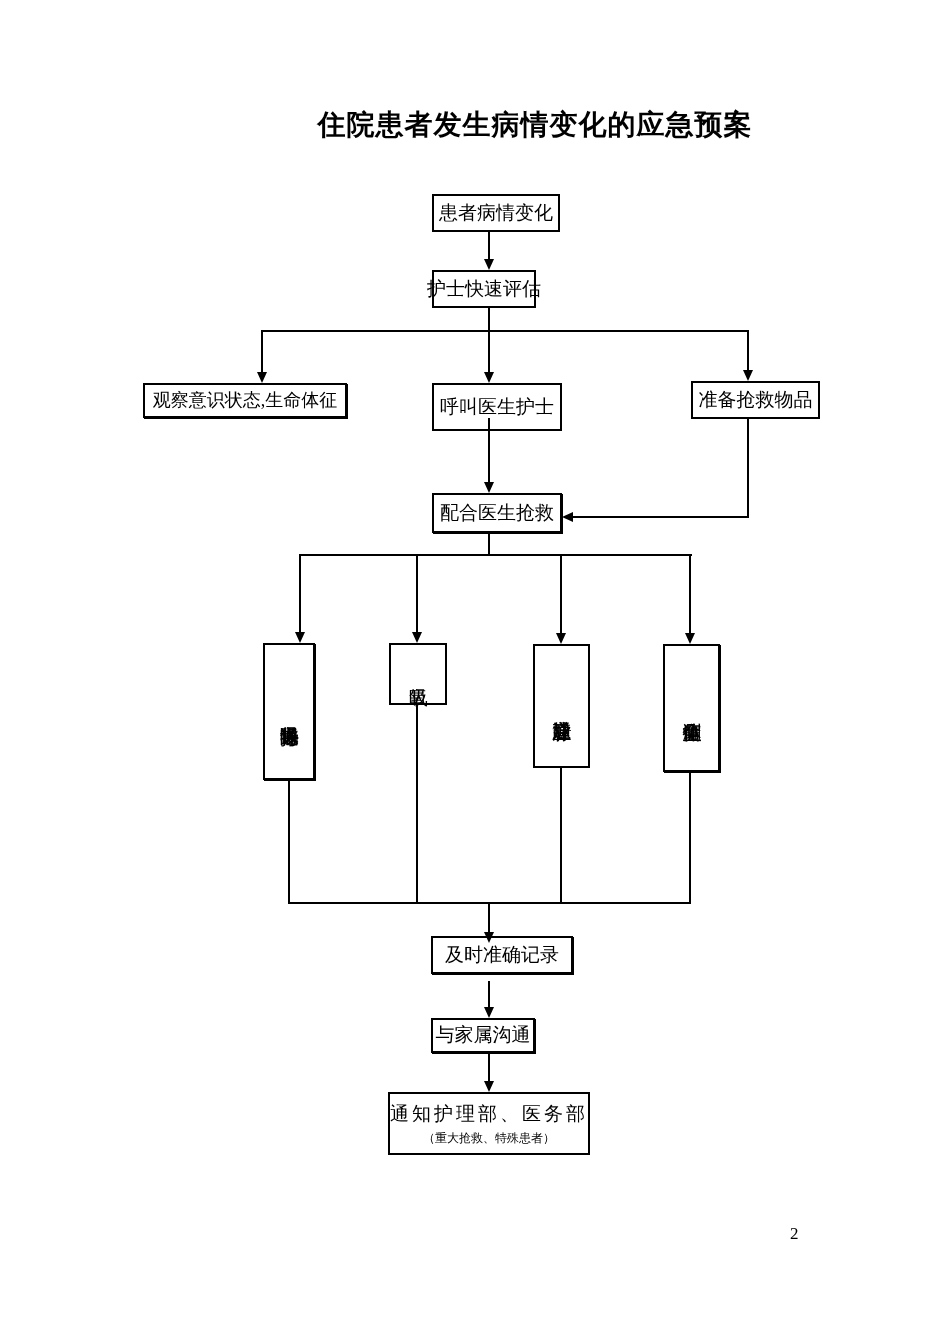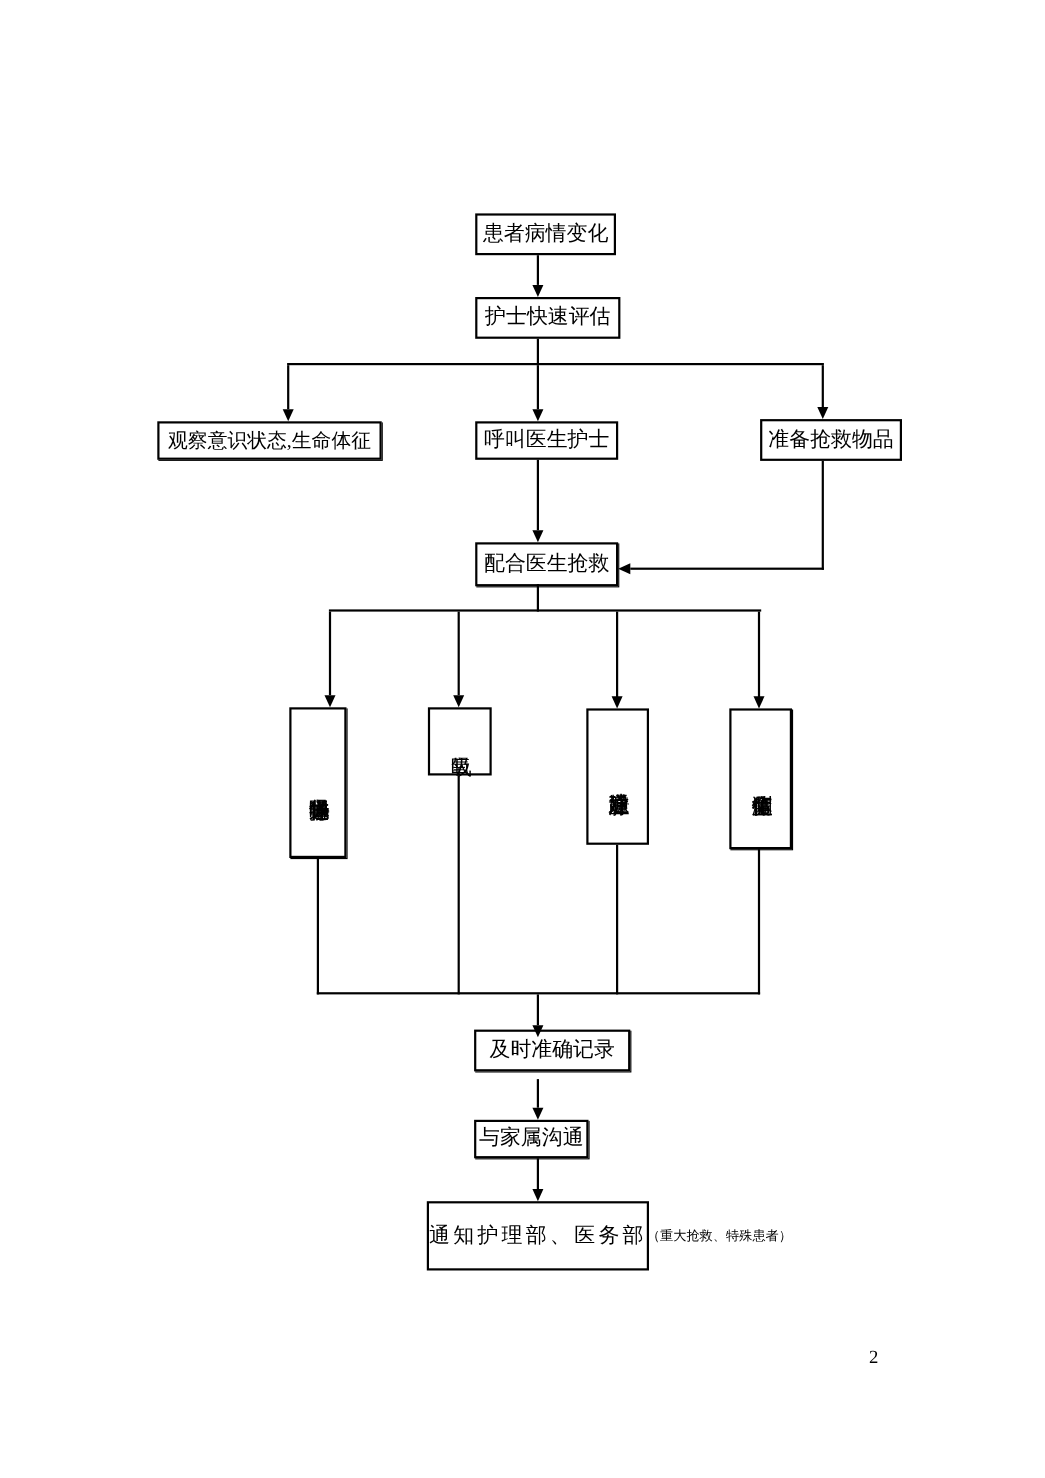--- a/index.html
+++ b/index.html
@@ -45,22 +45,22 @@
   }
   .node.shadowed {
     box-shadow: 1px 1px 0 #000;
   }
   .node.vertical span {
     writing-mode: vertical-rl;
     text-orientation: upright;
     white-space: nowrap;
   }
   .node.multiline {
+    flex-direction: column;
     line-height: 1.55;
-    justify-content: space-between;
   }
   .notify-line1 {
     letter-spacing: 3px;
   }
   .notify-line2 {
     font-size: 12px;
     letter-spacing: 0px;
   }
   .line {
     position: absolute;
@@ -85,34 +85,35 @@
     left: 790px;
     top: 1224px;
     font-size: 17px;
   }
 </style>
 </head>
 <body>
 
 <div class="page">
 
+  <h1 class="title">住院患者发生病情变化的应急预案</h1>
 
   <div class="node" style="left:432px;top:194px;width:128px;height:38px">
     <span>患者病情变化</span>
   </div>
 
-  <div class="node" style="left:432px;top:270px;width:132px;height:38px">
+  <div class="node" style="left:432px;top:270px;width:104px;height:38px">
     <span>护士快速评估</span>
   </div>
 
   <div class="node shadowed" style="left:143px;top:383px;width:204px;height:35px;font-size:18px">
     <span>观察意识状态,生命体征</span>
   </div>
 
-  <div class="node" style="left:432px;top:383px;width:130px;height:35px">
+  <div class="node" style="left:432px;top:383px;width:130px;height:48px">
     <span>呼叫医生护士</span>
   </div>
 
   <div class="node" style="left:691px;top:381px;width:129px;height:38px">
     <span>准备抢救物品</span>
   </div>
 
   <div class="node shadowed" style="left:432px;top:493px;width:130px;height:40px">
     <span>配合医生抢救</span>
   </div>

